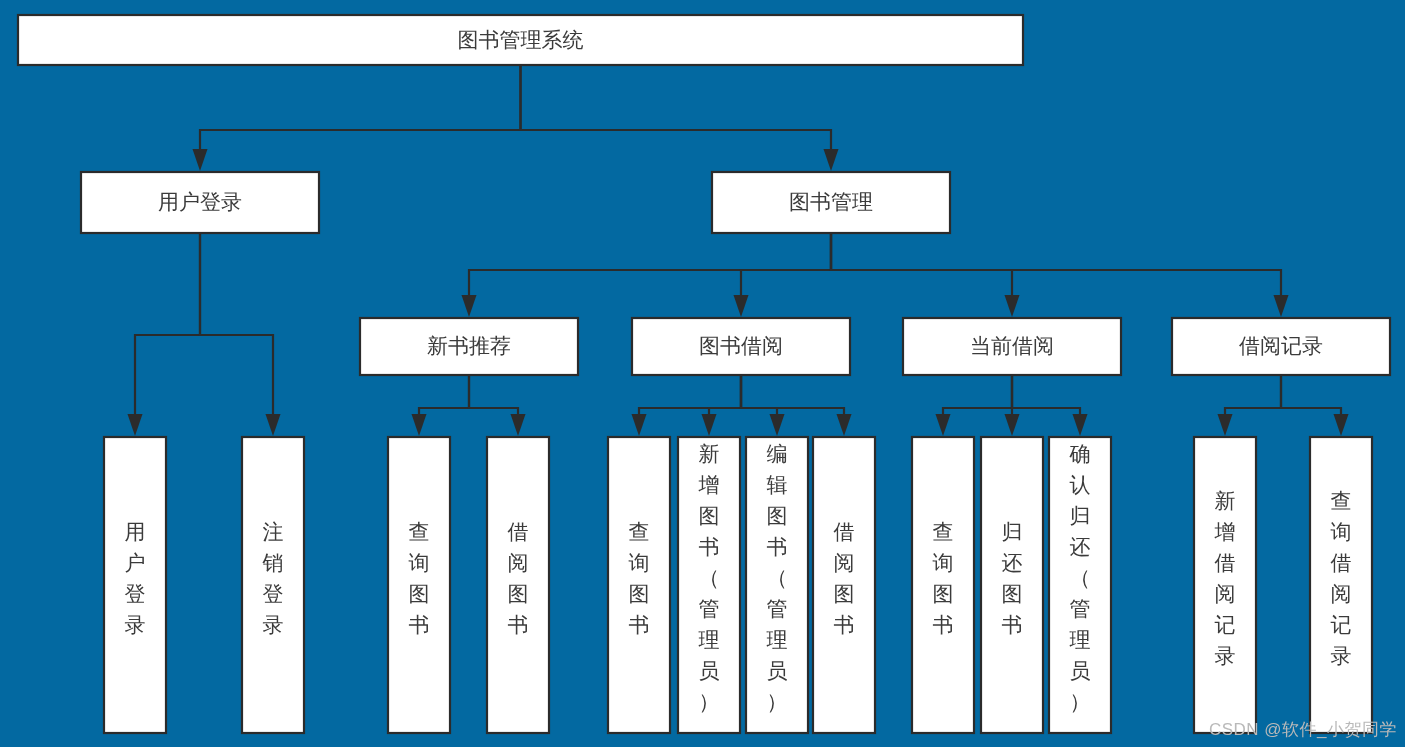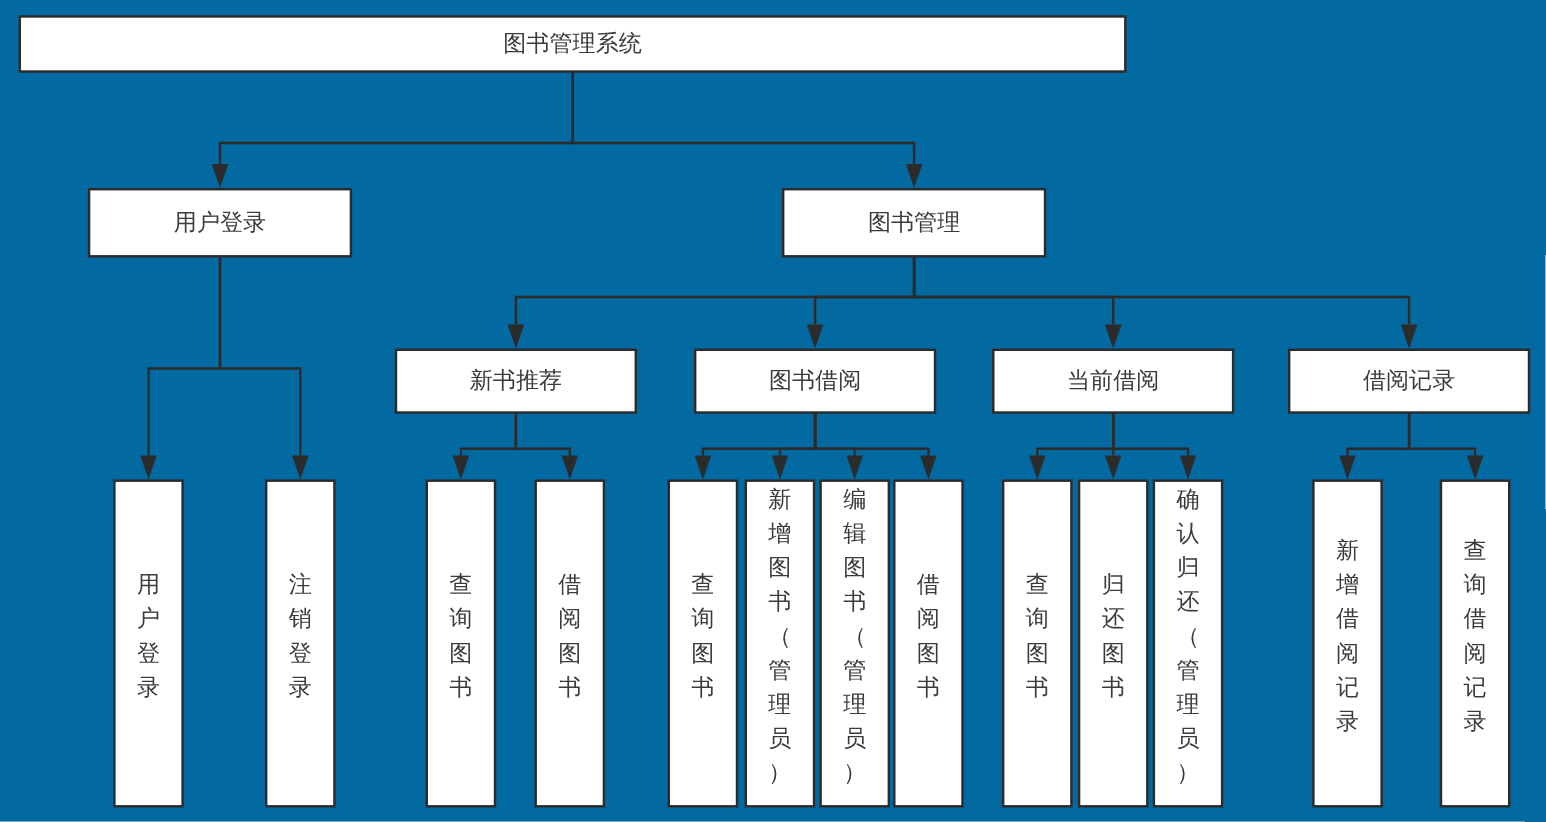--- a/index.html
+++ b/index.html
@@ -223,13 +223,14 @@
         <g>
           <rect class="node-rect" x="1194" y="437" width="62" height="296"></rect>
           <text class="node-label-vert" x="1225" y="0"><tspan x="1225" y="507.5">新</tspan><tspan x="1225" y="538.5">增</tspan><tspan x="1225" y="569.5">借</tspan><tspan x="1225" y="600.5">阅</tspan><tspan x="1225" y="631.5">记</tspan><tspan x="1225" y="662.5">录</tspan></text>
         </g>
         <g>
           <rect class="node-rect" x="1310" y="437" width="62" height="296"></rect>
           <text class="node-label-vert" x="1341" y="0"><tspan x="1341" y="507.5">查</tspan><tspan x="1341" y="538.5">询</tspan><tspan x="1341" y="569.5">借</tspan><tspan x="1341" y="600.5">阅</tspan><tspan x="1341" y="631.5">记</tspan><tspan x="1341" y="662.5">录</tspan></text>
         </g>
       </g>
   </svg>
+  <div class="watermark">CSDN @软件_小贺同学</div>
 </div>
 
 </body></html>

